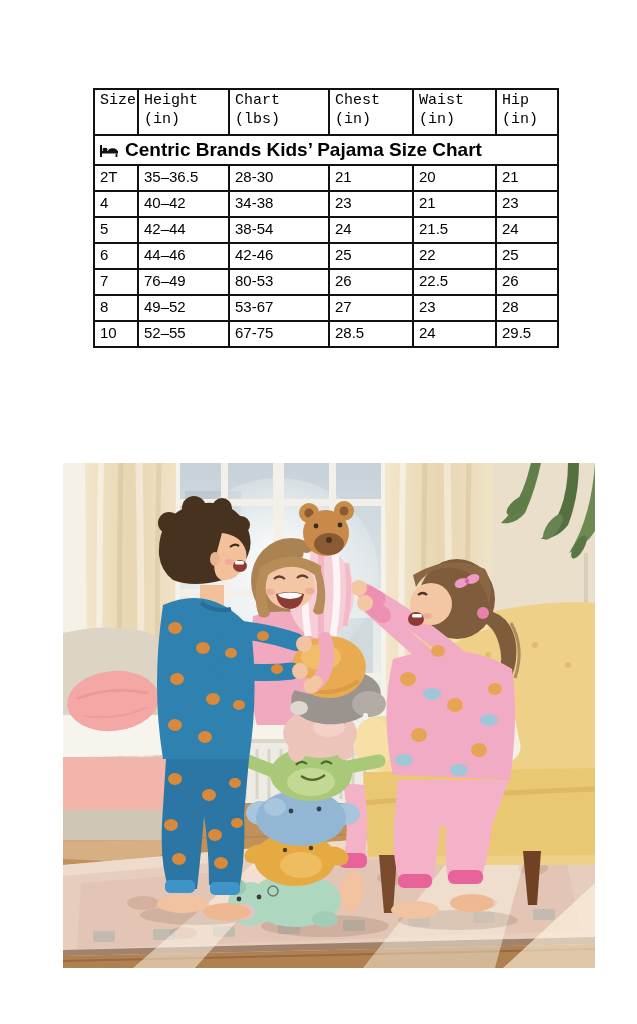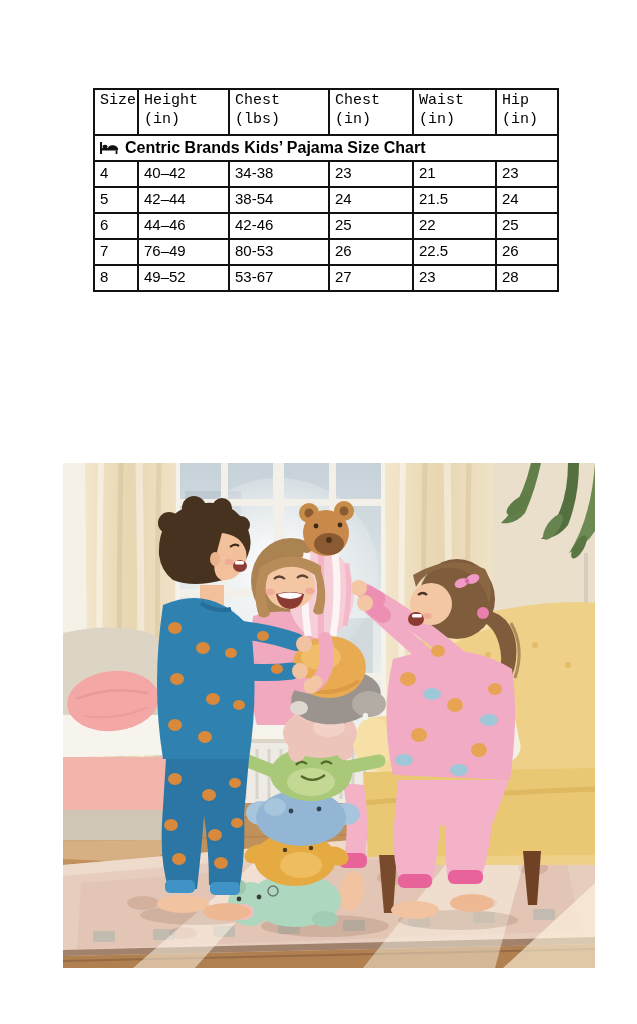--- a/index.html
+++ b/index.html
@@ -2,21 +2,21 @@
 <html><head>
 <meta charset="utf-8">
 <style>
   html,body{margin:0;padding:0;background:#ffffff;}
   .page{position:relative;width:637px;height:1024px;background:#ffffff;overflow:hidden;
         font-family:"Liberation Sans",sans-serif;}
   table.size-chart{position:absolute;left:93px;top:88px;width:464px;border-collapse:collapse;
         table-layout:fixed;background:#fff;}
   .size-chart th,.size-chart td{border:2px solid #121212;padding:2px 5px;font-size:15px;
         line-height:1.25;text-align:left;vertical-align:top;color:#000;font-weight:400;}
-  .size-chart .title-cell{font-weight:700;font-size:16px;vertical-align:middle;height:20px;}
+  .size-chart .title-cell{font-weight:700;font-size:19px;vertical-align:middle;height:20px;}
   .size-chart thead th{height:40px;font-family:Liberation Mono, monospace;}
   .size-chart tbody td{height:20px;white-space:nowrap;overflow:hidden;}
   .bed-icon{display:inline-block;vertical-align:-1px;margin-right:7px;}
   .photo{position:absolute;left:63px;top:463px;width:532px;height:505px;overflow:hidden;}
   .photo svg{display:block;}
 </style>
 </head>
 <body>
 
 <div class="page">
@@ -39,27 +39,35 @@
             <path d="M8,5.8 Q9,2.8 13,3.2 Q17,3.6 17.6,6 L18,6 L18,8.6 L0,8.6 L0,6 Z" fill="#111"></path>
             <rect x="15.6" y="8.6" width="1.8" height="3.4" fill="#111"></rect>
           </svg><span>Centric Brands Kids’ Pajama Size Chart</span>
         </td>
       </tr>
     </tbody>
     <thead>
       <tr>
           <th>Size</th>
           <th>Height (in)</th>
-          <th>Chest (lbs)</th>
+          <th>Chart (lbs)</th>
           <th>Chest (in)</th>
           <th>Waist (in)</th>
           <th>Hip (in)</th>
         </tr>
     </thead>
     <tbody>
+        <tr>
+          <td>2T</td>
+          <td>35–36.5</td>
+          <td>28-30</td>
+          <td>21</td>
+          <td>20</td>
+          <td>21</td>
+        </tr>
         <tr>
           <td>4</td>
           <td>40–42</td>
           <td>34-38</td>
           <td>23</td>
           <td>21</td>
           <td>23</td>
         </tr>
         <tr>
           <td>5</td>
@@ -85,20 +93,28 @@
           <td>22.5</td>
           <td>26</td>
         </tr>
         <tr>
           <td>8</td>
           <td>49–52</td>
           <td>53-67</td>
           <td>27</td>
           <td>23</td>
           <td>28</td>
+        </tr>
+        <tr>
+          <td>10</td>
+          <td>52–55</td>
+          <td>67-75</td>
+          <td>28.5</td>
+          <td>24</td>
+          <td>29.5</td>
         </tr>
       </tbody>
   </table>
 
   <div class="photo">
   <svg width="532" height="505" viewBox="0 0 532 505">
     <defs>
       <linearGradient id="curtainG" x1="0" y1="0" x2="1" y2="0">
         <stop offset="0" stop-color="#f2e6cc"></stop>
             <stop offset="0.5" stop-color="#e8d6b2"></stop>

